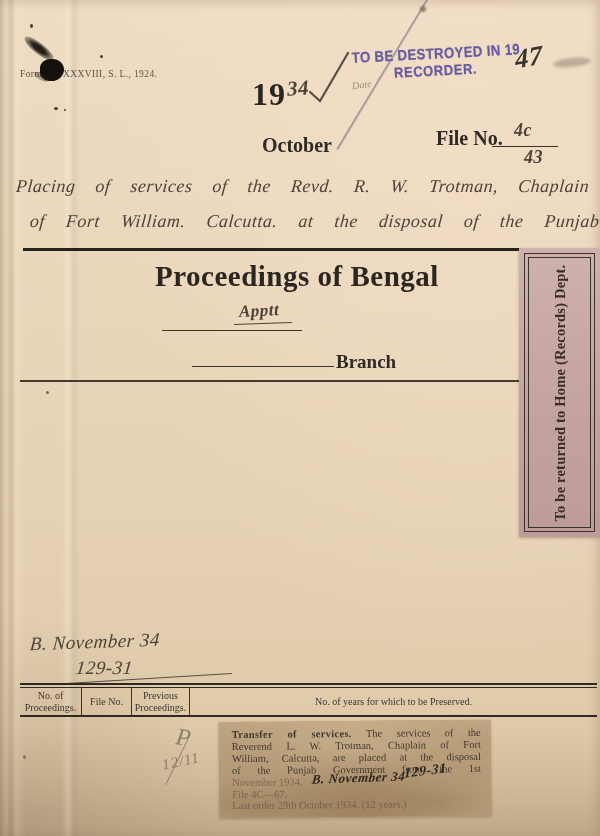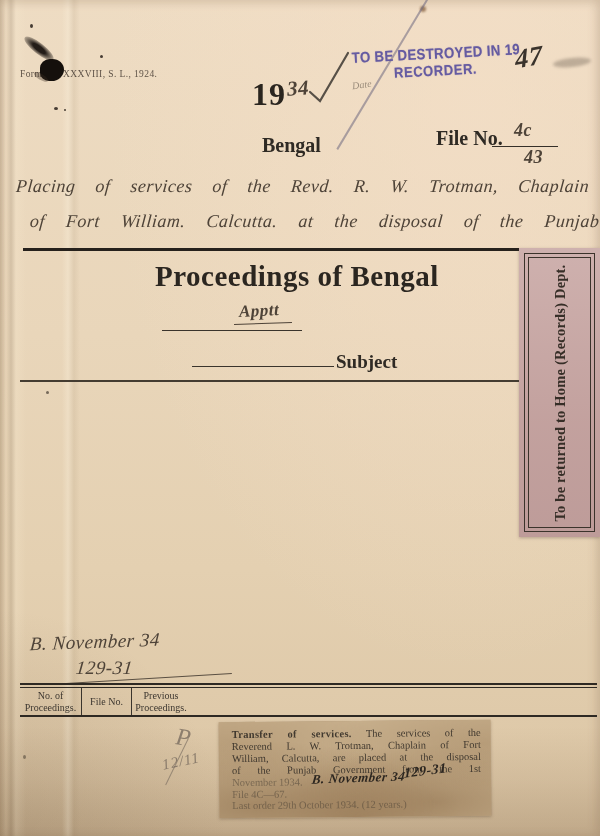--- a/index.html
+++ b/index.html
@@ -141,55 +141,56 @@
   <div class="abs stamp-year hand">47</div>
   <div class="abs stamp-smudge"></div>
 
   <div class="abs year-printed print">19</div>
   <div class="abs year-hand hand">34</div>
   <svg class="abs tick-svg" width="46" height="54" viewBox="0 0 46 54">
     <polyline points="2,42 12,51 40,3" fill="none" stroke="#46403a" stroke-width="2.2" stroke-linecap="round" opacity=".9"></polyline>
   </svg>
   <div class="abs date-pencil pencil">Date</div>
 
-  <div class="abs subject-label print">Bengal</div>
+  <div class="abs subject-label print">October</div>
   <div class="abs fileno-label print">File No.</div>
   <div class="abs fileno-line"></div>
   <div class="abs fileno-top hand">4c</div>
   <div class="abs fileno-bottom hand">43</div>
 
   <div class="abs hw1 hand nowrap">Placing of services of the Revd. R. W. Trotman, Chaplain</div>
   <div class="abs hw2 hand nowrap">of Fort William. Calcutta. at the disposal of the Punjab Govt.</div>
 
   <div class="abs rule-thick"></div>
   <div class="abs heading">Proceedings of Bengal</div>
   <div class="abs dept-blank"></div>
   <div class="abs dept-hand hand">Apptt</div>
   <div class="abs dept-underline"></div>
   <div class="abs branch-blank"></div>
-  <div class="abs branch-label print">Subject</div>
+  <div class="abs branch-label print">Branch</div>
   <div class="abs rule-thin"></div>
 
   <div class="abs sticker">
     <div class="sticker-b1"></div>
     <div class="sticker-b2"></div>
     <div class="sticker-text">To be returned to Home (Records) Dept.</div>
   </div>
 
   <div class="abs note1 hand">B. November 34</div>
   <div class="abs note2 hand">129-31</div>
   <div class="abs note-underline"></div>
 
   <div class="abs ftable">
     <div class="ft-top1"></div>
     <div class="ft-top2"></div>
     <div class="ft-row">
       <div class="ft-cell c1">No. of Proceedings.</div>
       <div class="ft-cell c3">File No.</div>
       <div class="ft-cell c5">Previous Proceedings.</div>
+      <div class="ft-cell c6">No. of years for which to be Preserved.</div>
     </div>
   </div>
 
   <div class="abs pencil-p pencil">P</div>
   <div class="abs pencil-slash"></div>
   <div class="abs pencil-num pencil">12/11</div>
 
   <div class="abs clipping">
     <div class="clip-line"><span class="clip-title">Transfer of services.</span> <span>The services of the</span></div>
     <div class="clip-line">Reverend L. W. Trotman, Chaplain of Fort</div>

